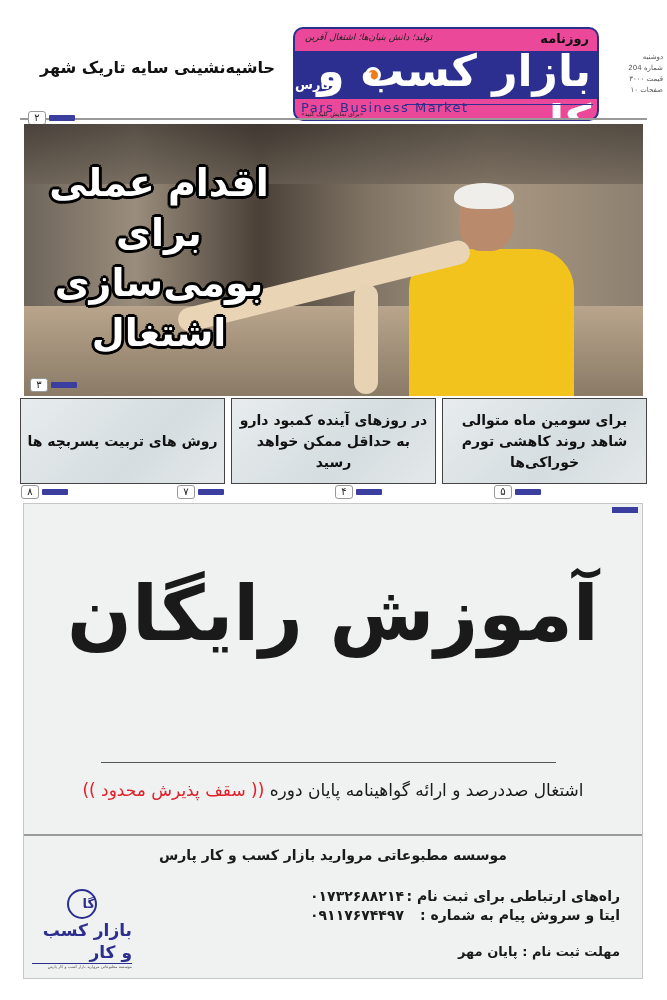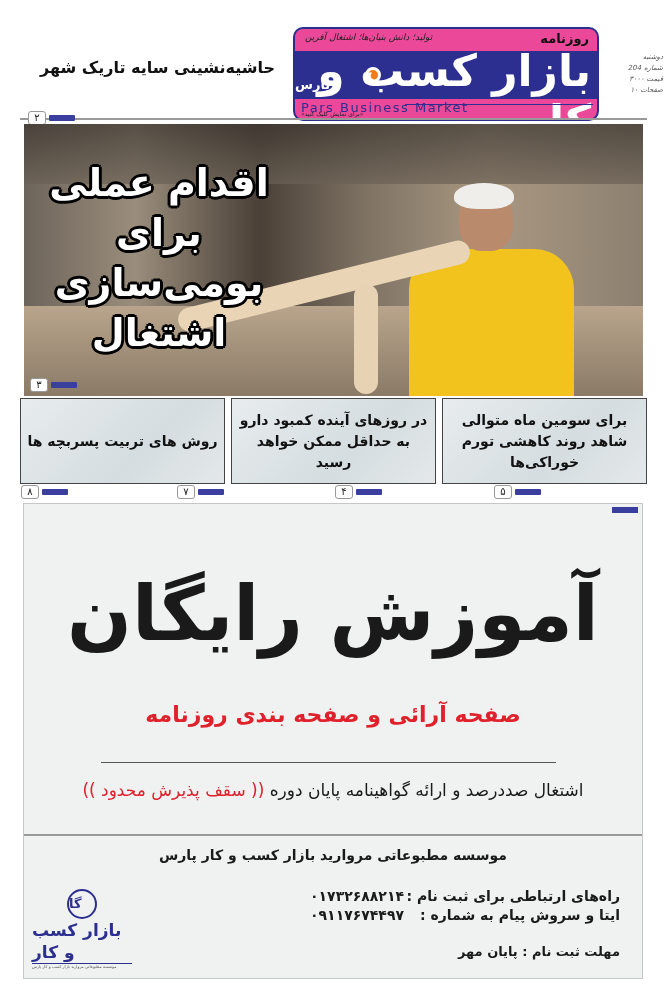--- a/index.html
+++ b/index.html
@@ -17,21 +17,21 @@
     font-weight: bold; font-size: 44px; line-height: 50px; color: #fff; letter-spacing: -1px; }
   .mh-dot { position: absolute; left: 70px; top: 16px; width: 16px; height: 16px; border-radius: 50%;
     background: #ef7d1a; border: 3px solid #fff; }
   .mh-pars { position: absolute; left: 0; top: 26px; font-weight: bold; font-size: 13px; color: #fff; }
   .mh-en { position: absolute; left: 6px; top: 71px; font-size: 13px; letter-spacing: 1.5px; color: #2c2f8f; direction: ltr; }
   .mh-en-line { position: absolute; left: 110px; right: 4px; top: 75px; height: 1px; background: #2c2f8f; }
   .mh-dateline { position: absolute; right: 6px; top: 80px; font-size: 7px; color: #222; white-space: nowrap; }
   .mh-dateline b { font-size: 11px; }
   .mh-display { position: absolute; left: 6px; top: 81px; font-size: 6px; color: #222; }
 
-  .issue-meta { position: absolute; left: 603px; top: 52px; width: 60px; font-size: 7px; line-height: 11px; color: #555; text-align: right; font-style: italic; }
+  .issue-meta { position: absolute; left: 603px; top: 52px; width: 60px; font-size: 7px; line-height: 11px; color: #555; text-align: right; }
 
   .kicker { position: absolute; left: 40px; top: 58px; font-weight: bold; font-size: 16px; color: #111; }
 
   
   .rule { position: absolute; left: 20px; right: 20px; height: 2px; background: #999; }
   .pagetab { position: absolute; display: flex; align-items: center; gap: 3px; direction: ltr; }
   .pagetab .num { width: 18px; height: 14px; border: 1px solid #999; border-radius: 3px; background: #fff;
     font-size: 10px; line-height: 12px; text-align: center; color: #222; }
   .pagetab .logo-mini { width: 26px; height: 6px; background: #3a3f9f; border-radius: 1px; }
 
@@ -65,21 +65,21 @@
   .ad-sub { position: absolute; left: 0; right: 0; top: 198px; text-align: center; font-weight: bold; font-size: 22px; color: #e0202a; }
   .ad-hr { position: absolute; left: 77px; right: 86px; top: 258px; height: 1px; background: #555; }
   .ad-line2 { position: absolute; left: 0; right: 0; top: 276px; text-align: center; font-size: 17px; color: #1a1a1a; white-space: nowrap; }
   .ad-line2 .red { color: #e0202a; }
   .ad-hr2 { position: absolute; left: 0; right: 0; top: 330px; height: 2px; background: #9a9a9a; }
   .ad-org { position: absolute; left: 0; right: 0; top: 343px; text-align: center; font-weight: bold; font-size: 14px; color: #1a1a1a; }
   .ad-contact { position: absolute; right: 22px; top: 383px; width: 310px; font-size: 14px; line-height: 19px; font-weight: bold; color: #1a1a1a; }
   .ad-contact .row { display: flex; justify-content: space-between; }
   .ad-contact .num { direction: ltr; font-weight: bold; letter-spacing: 1px; }
   .ad-deadline { position: absolute; right: 22px; top: 440px; font-weight: bold; font-size: 13px; color: #1a1a1a; }
-  .ad-logo { position: absolute; left: 8px; top: 385px; width: 100px; height: 70px; text-align: left; }
+  .ad-logo { position: absolute; left: 8px; top: 385px; width: 100px; height: 70px; text-align: right; }
   .ad-logo .seal { width: 30px; height: 30px; margin: 0 auto; border-radius: 50%; border: 2px solid #2c2f8f; color: #2c2f8f; font-weight: bold; font-size: 13px; line-height: 26px; }
   .ad-logo .word { font-weight: bold; font-size: 17px; color: #2c2f8f; line-height: 22px; }
   .ad-logo .fine { font-size: 4px; color: #555; border-top: 1px solid #2c2f8f; }
 </style>
 </head>
 <body>
 
 <div class="masthead">
   <div class="mh-tagline">تولید؛ دانش بنیان‌ها؛ اشتغال آفرین</div>
   <div class="mh-daily">روزنامه</div>
@@ -152,21 +152,20 @@
     <div class="logo-mini"></div>
 </div>
 <div class="pagetab" style="left:494px;top:485px">
   <div class="num">۵</div>
     <div class="logo-mini"></div>
 </div>
 
 <div class="ad">
   <div class="ad-corner"></div>
   <div class="ad-title">آموزش رایگان</div>
-  <div class="ad-sub">صفحه آرائی و صفحه بندی روزنامه</div>
   <div class="ad-hr"></div>
   <div class="ad-line2">
     <span>اشتغال صددرصد و ارائه گواهینامه پایان دوره</span>
     <span class="red">(( سقف پذیرش محدود ))</span>
   </div>
   <div class="ad-hr2"></div>
   <div class="ad-org">موسسه مطبوعاتی مروارید بازار کسب و کار پارس</div>
   <div class="ad-contact">
     <div class="row">
       <span>راه‌های ارتباطی برای ثبت نام :</span>

